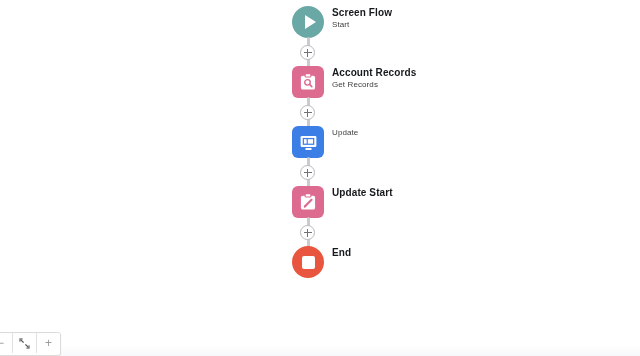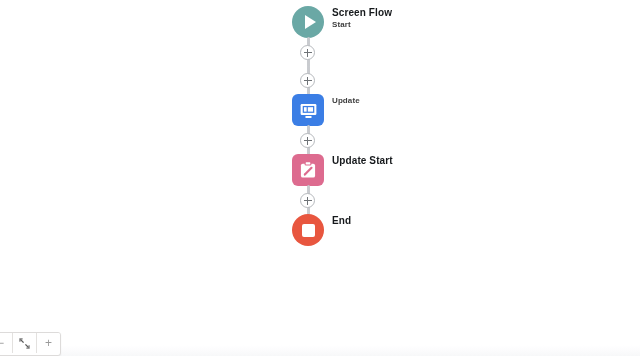--- a/index.html
+++ b/index.html
@@ -66,21 +66,21 @@
   }
   .node-title {
     font-size: 10px;
     font-weight: bold;
     color: #16191c;
     letter-spacing: .1px;
     white-space: nowrap;
   }
   .node-subtitle {
     font-size: 8px;
-    font-weight: bold;
+    font-weight: normal;
     color: #3e3e3e;
     letter-spacing: .1px;
     white-space: nowrap;
     margin-top: 1px;
   }
 
   
   .circle-node {
     width: 32px;
     height: 32px;
@@ -216,20 +216,37 @@
     </div>
 
     <div class="connector">
       <div class="connector-line"></div>
       <div class="add-btn">
         <span class="plus-h"></span>
         <span class="plus-v"></span>
       </div>
     </div>
 
+    <div class="flow-row">
+      <div class="node-slot">
+        <div class="square-node get-records-node">
+          <svg width="20" height="20" viewBox="0 0 24 24">
+            <rect x="3.5" y="4.5" width="17" height="16.5" rx="2.2" fill="#ffffff"></rect>
+            <rect x="8.5" y="2" width="7" height="4" rx="1.3" fill="#ffffff"></rect>
+            <rect x="8.5" y="2" width="7" height="4" rx="1.3" fill="none" stroke="#dd6b8f" stroke-width="1.4"></rect>
+            <circle cx="11.4" cy="12.4" r="3.3" fill="none" stroke="#dd6b8f" stroke-width="1.7"></circle>
+            <line x1="13.9" y1="14.9" x2="16.6" y2="17.6" stroke="#dd6b8f" stroke-width="1.9" stroke-linecap="round"></line>
+          </svg>
+        </div>
+      </div>
+      <div class="node-labels">
+        <div class="node-title">Account Records</div>
+        <div class="node-subtitle">Get Records</div>
+      </div>
+    </div>
 
     <div class="connector">
       <div class="connector-line"></div>
       <div class="add-btn">
         <span class="plus-h"></span>
         <span class="plus-v"></span>
       </div>
     </div>
 
     <div class="flow-row">

